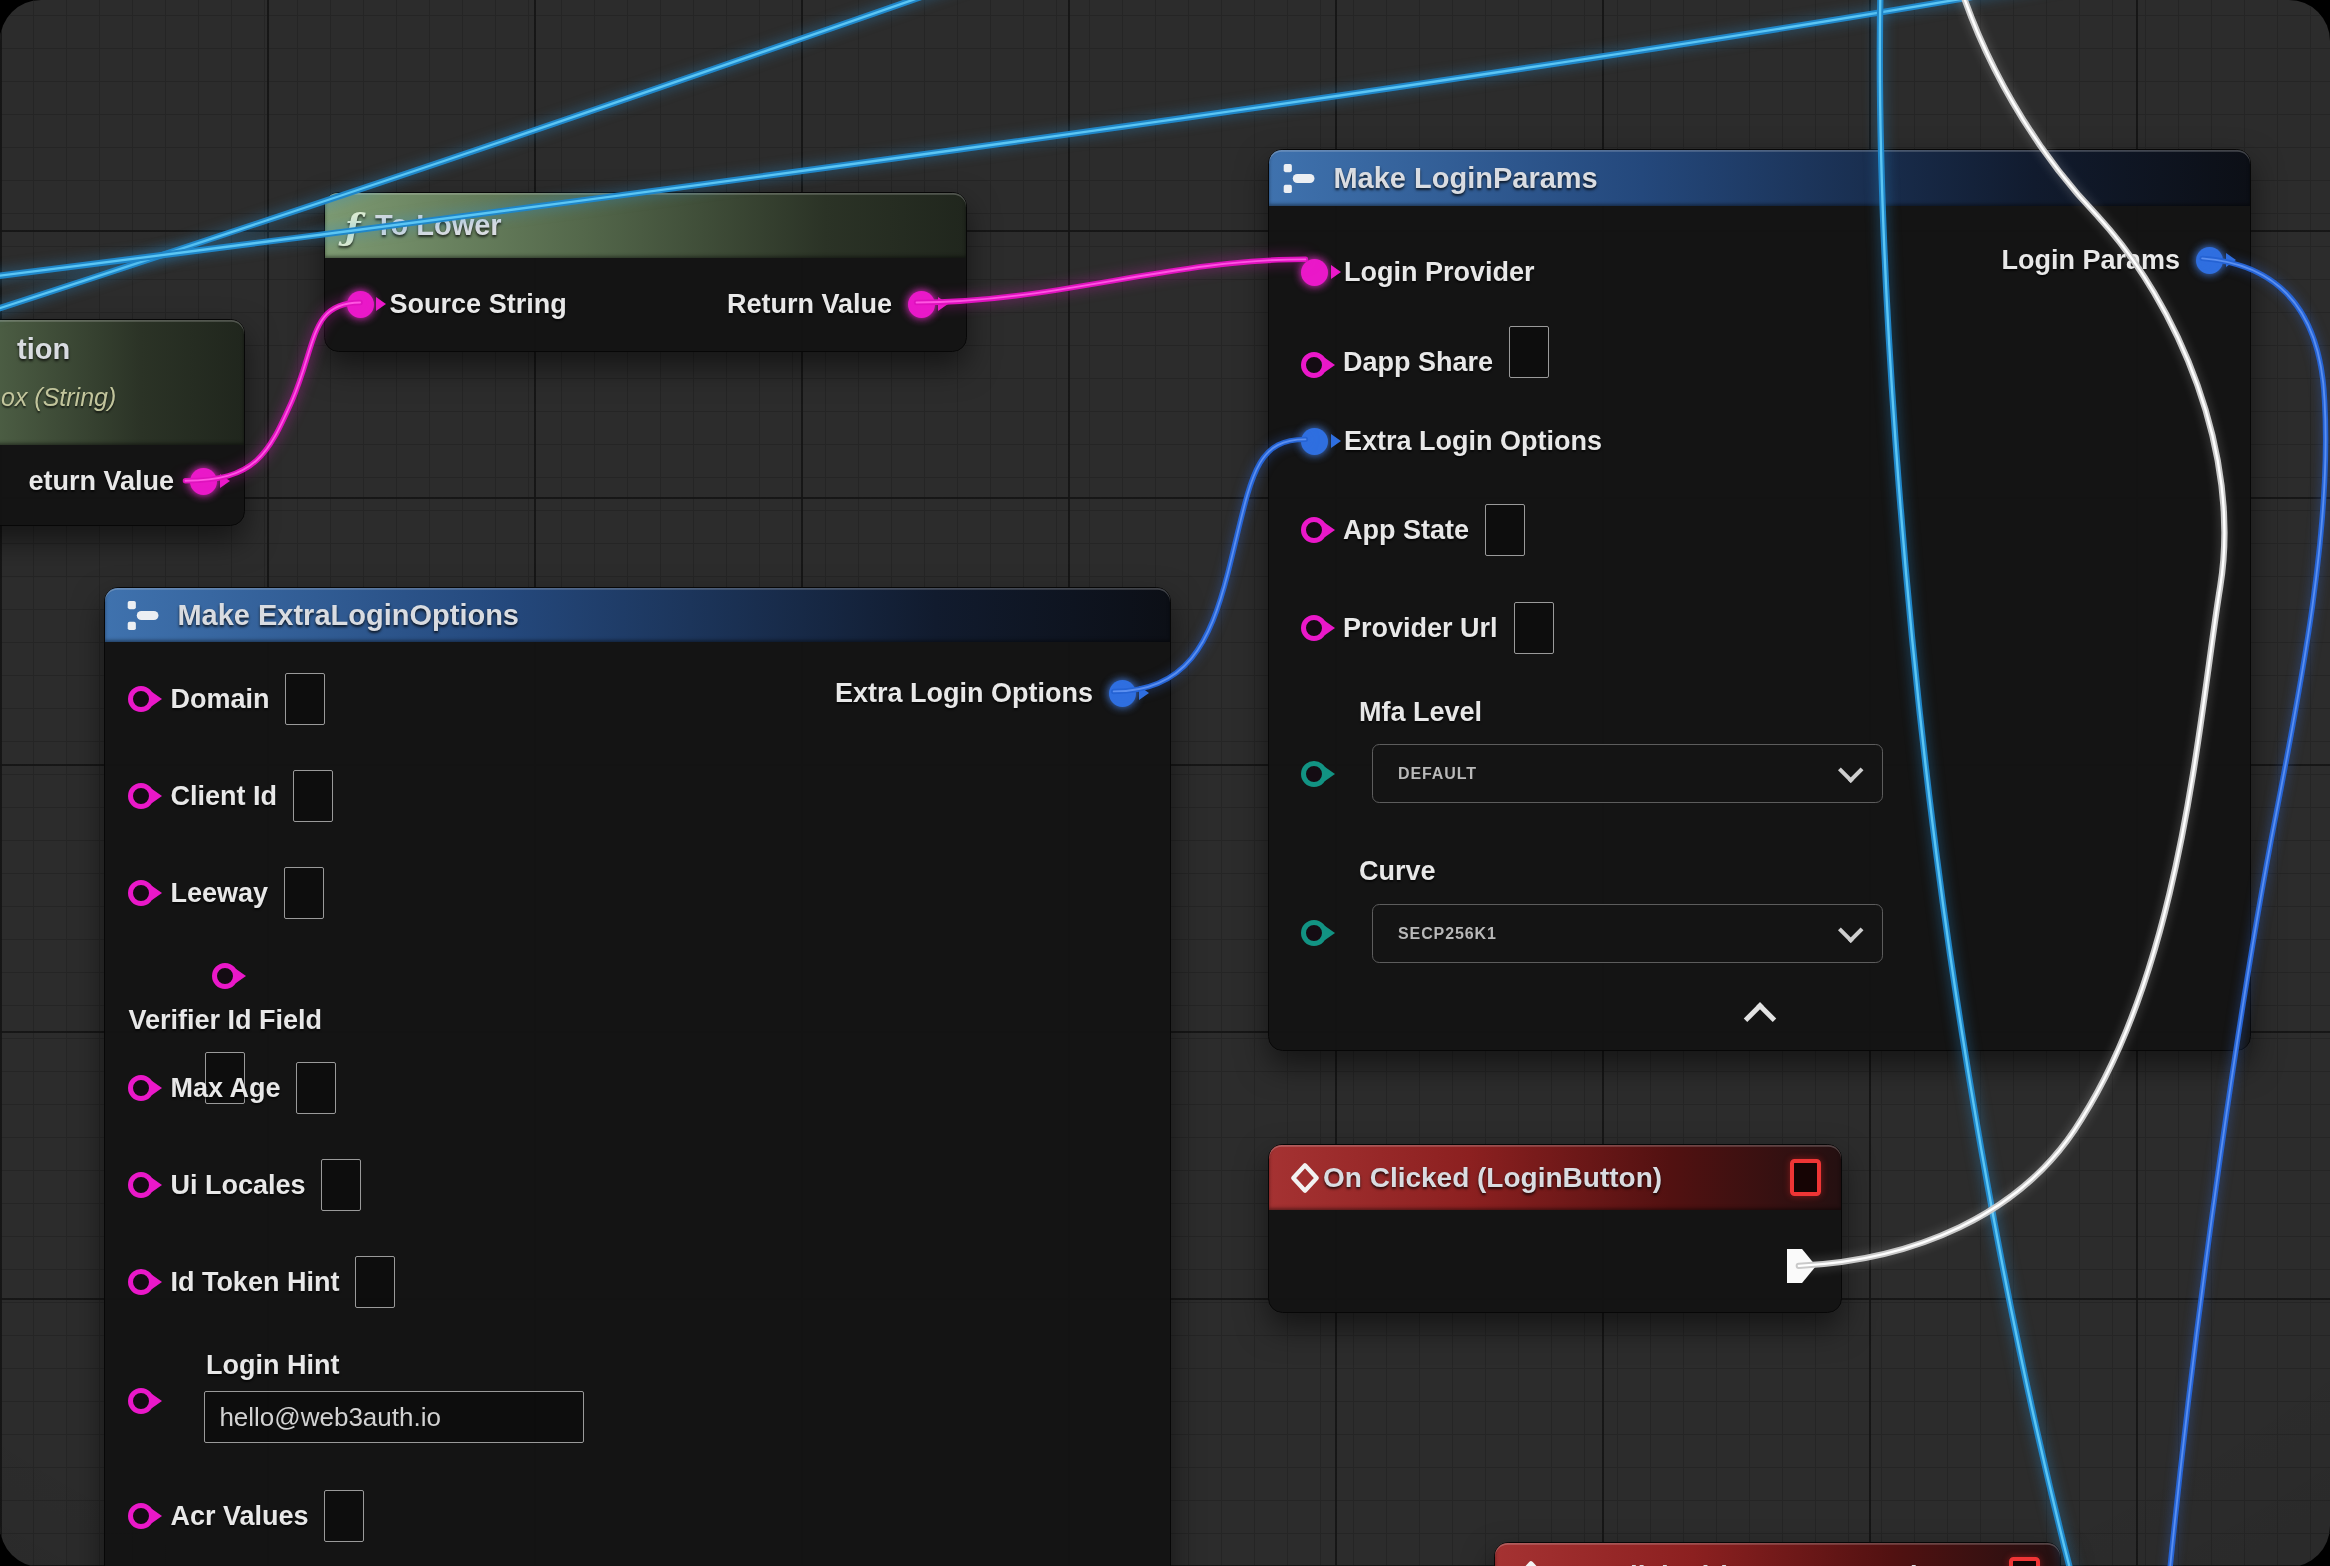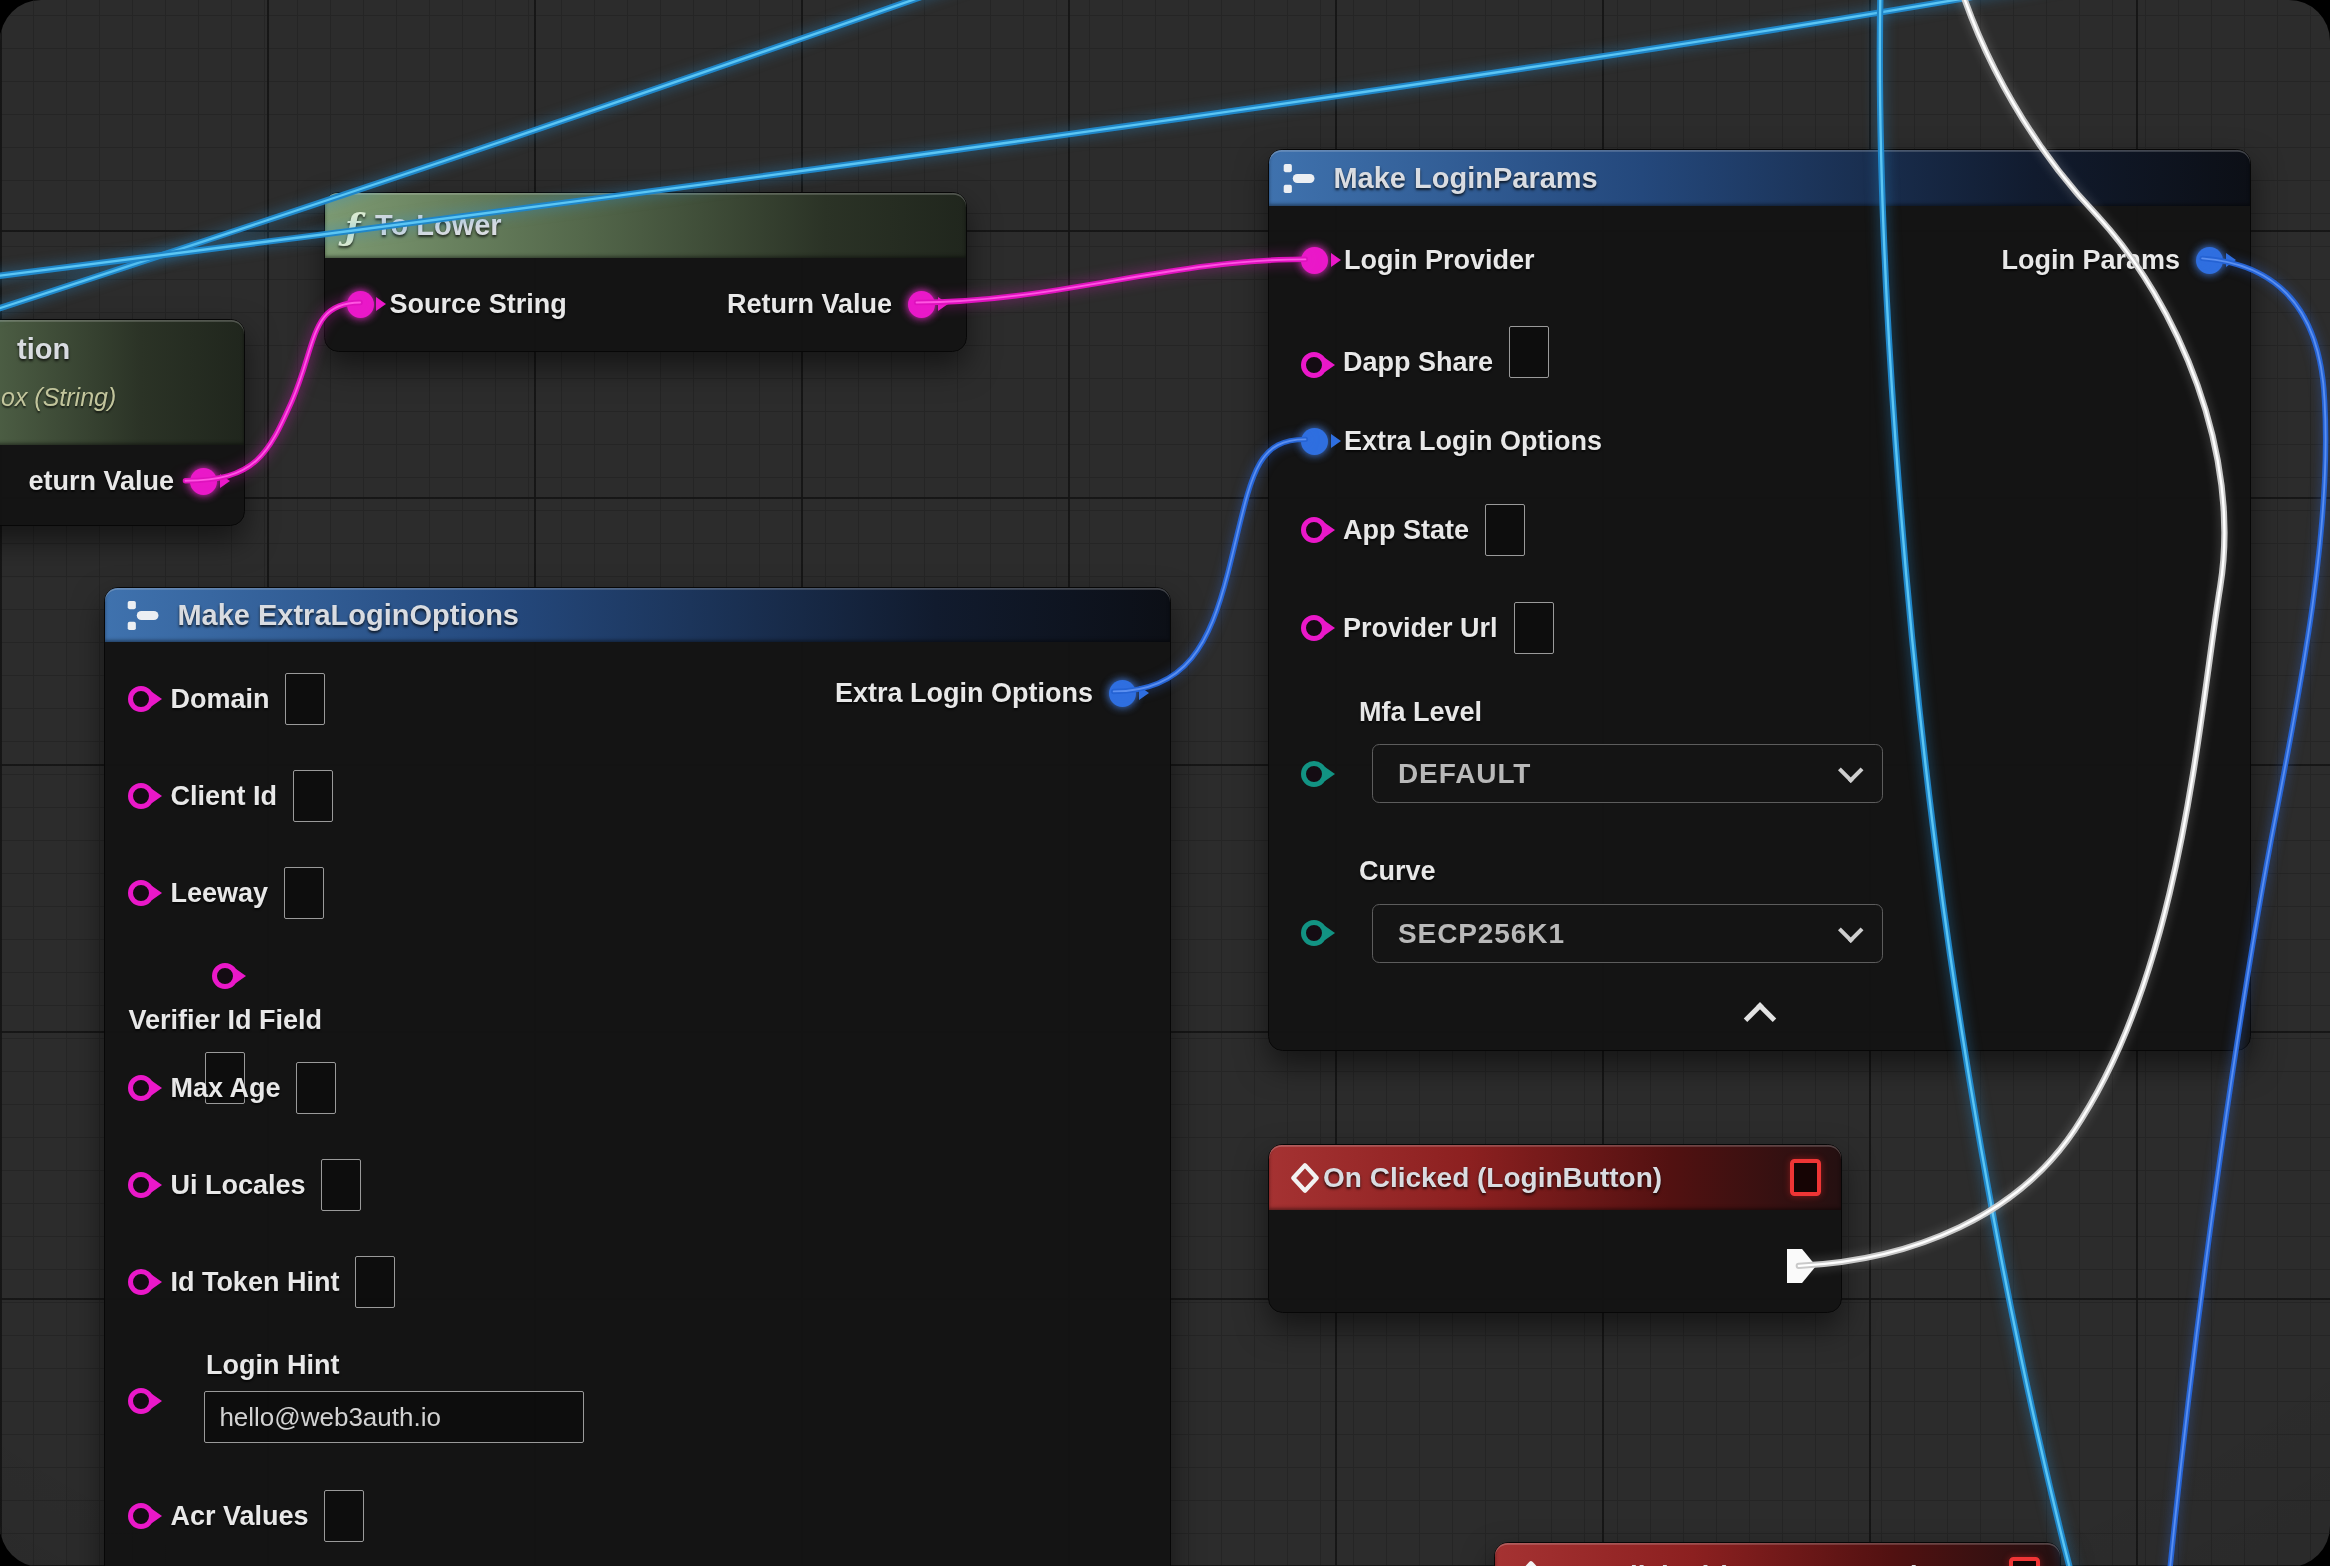--- a/index.html
+++ b/index.html
@@ -53,21 +53,21 @@
        border-top:7.2px solid transparent;border-bottom:7.2px solid transparent;}
   .pin.filled{background:var(--pc);box-shadow:0 0 12.6px rgba(255,255,255,.12),0 0 9px var(--pc);}
   .pin.hollow{width:16px;height:16px;border:5.4px solid var(--pc);background:#140c13;}
   .lbl{pointer-events:none;}
   .field{height:50px;width:38px;border:1.8px solid #9a9a9a;border-radius:2px;
          background:rgba(8,8,8,.55);flex:none;}
   .field.wide{width:349px;display:flex;align-items:center;padding:0 14.4px;
          font-size:26px;font-weight:normal;color:#d2d2d2;}
   .dropdown{position:absolute;width:511px;height:59px;border:1.8px solid #5d5d5d;border-radius:7.2px;
          background:#141414;display:flex;align-items:center;justify-content:space-between;
-         padding:0 25px;color:#b9b9b9;font-size:28px;font-weight:bold;letter-spacing:0.9px;
+         padding:0 25px;color:#b9b9b9;font-size:16px;font-weight:bold;letter-spacing:0.9px;
          box-sizing:border-box;}
   .chev-down{width:14.4px;height:14.4px;border-right:4.5px solid #cfcfcf;border-bottom:4.5px solid #cfcfcf;
          transform:rotate(45deg) translateY(-3.6px);}
   .free-label{position:absolute;color:#e8e8e8;font-size:27px;font-weight:bold;
          text-shadow:0 1.8px 1.8px rgba(0,0,0,.65);white-space:nowrap;}
   .collapse{position:absolute;left:50%;transform:translateX(-50%) rotate(-45deg);
          width:18px;height:18px;border-top:5.4px solid #e3e3e3;border-right:5.4px solid #e3e3e3;}
   .exec{position:absolute;width:29px;height:34px;background:#fafafa;
         clip-path:polygon(0 0,52% 0,100% 50%,52% 100%,0 100%);
         filter:drop-shadow(0 0 4.5px rgba(255,255,255,.35));}
@@ -200,21 +200,21 @@
   <div class="node" style="left:1268px;top:149px;width:981px;height:900px;">
     <div class="hdr hdr-struct" style="height:56px;padding-left:12px;">
       <svg width="38" height="31" viewBox="0 0 42 34">
         <rect x="3" y="1" width="9" height="9" rx="2" fill="#eceff3"></rect>
         <rect x="3" y="24" width="9" height="9" rx="2" fill="#eceff3"></rect>
         <rect x="13" y="12" width="24" height="10" rx="5" fill="#eceff3"></rect>
       </svg>
       <span class="title">Make LoginParams</span>
     </div>
 
-    <div class="row magenta" style="top:82px;left:32px;">
+    <div class="row magenta" style="top:94px;left:32px;">
       <span class="pin filled"></span>
       <span class="lbl">Login Provider</span>
     </div>
     <div class="row magenta" style="top:172px;left:32px;align-items:flex-end;">
       <span class="pin hollow"></span>
       <span class="lbl">Dapp Share</span>
       <span class="field"></span>
     </div>
     <div class="row blue" style="top:263px;left:32px;">
       <span class="pin filled"></span>

